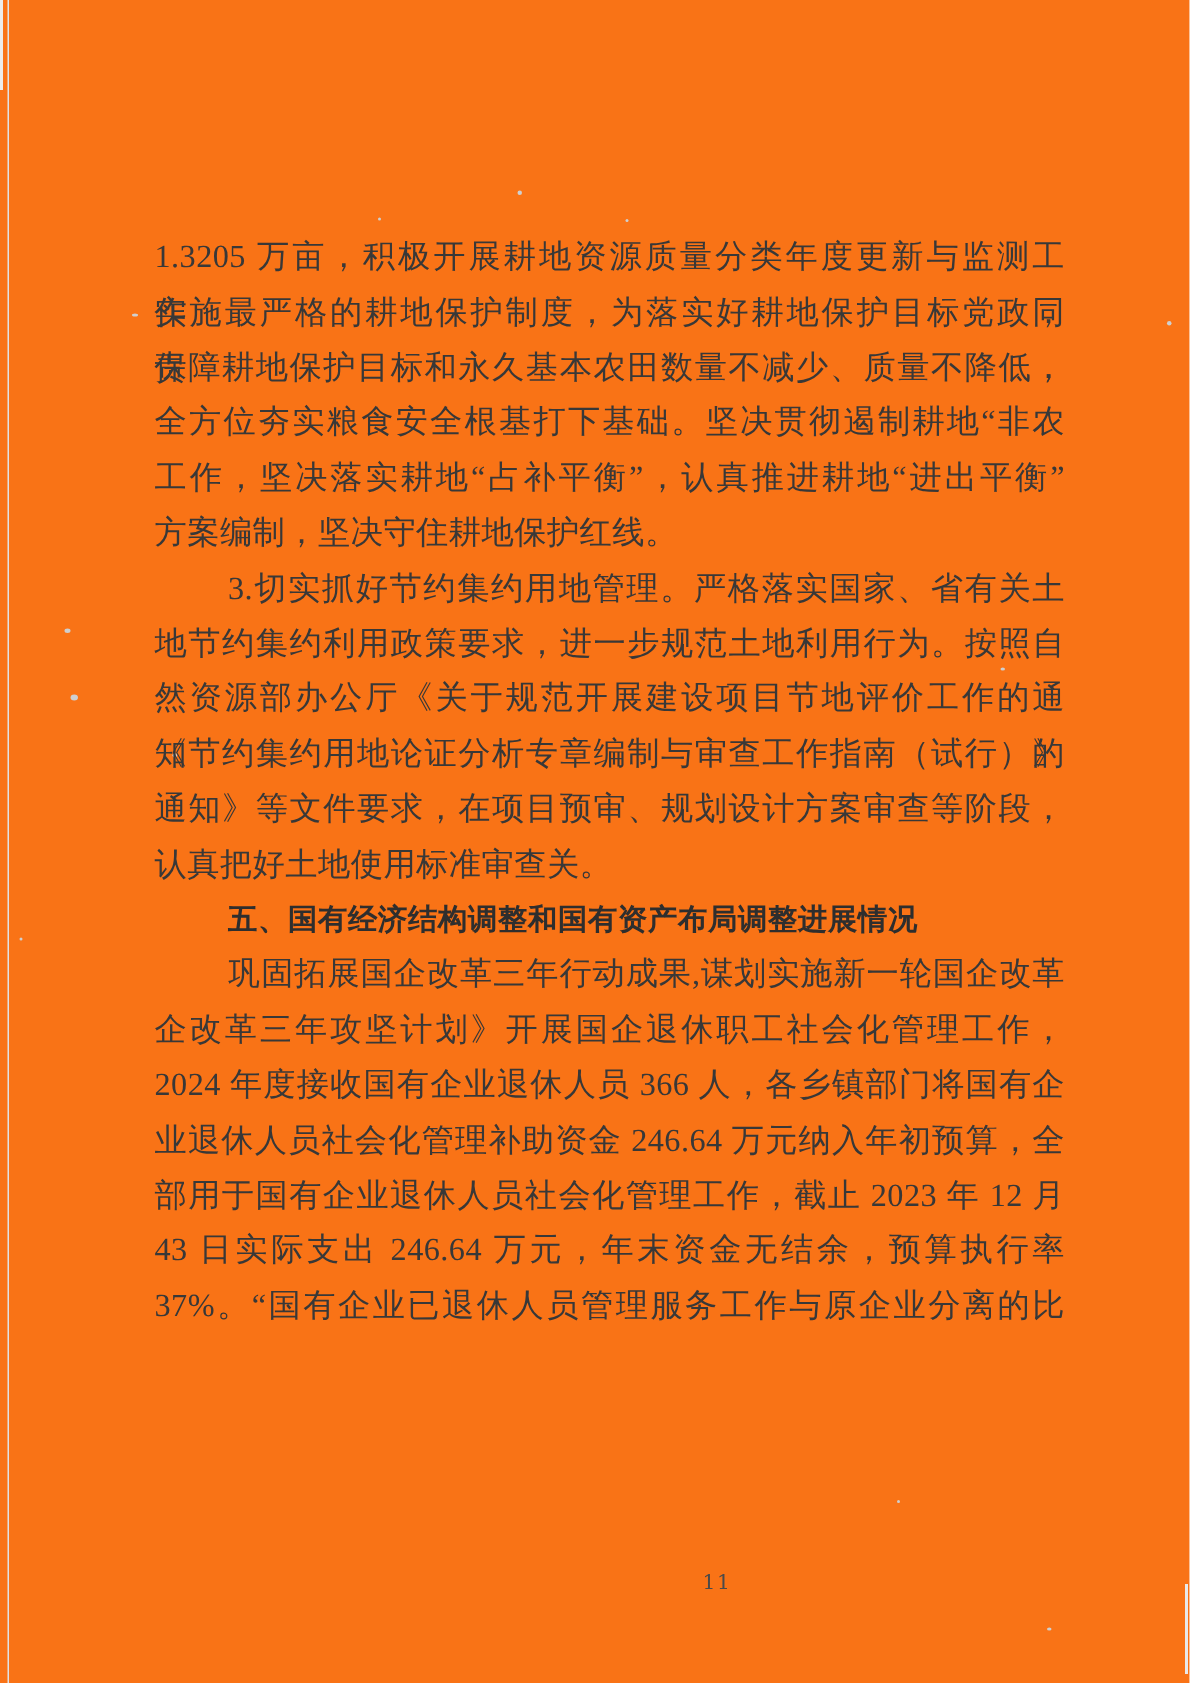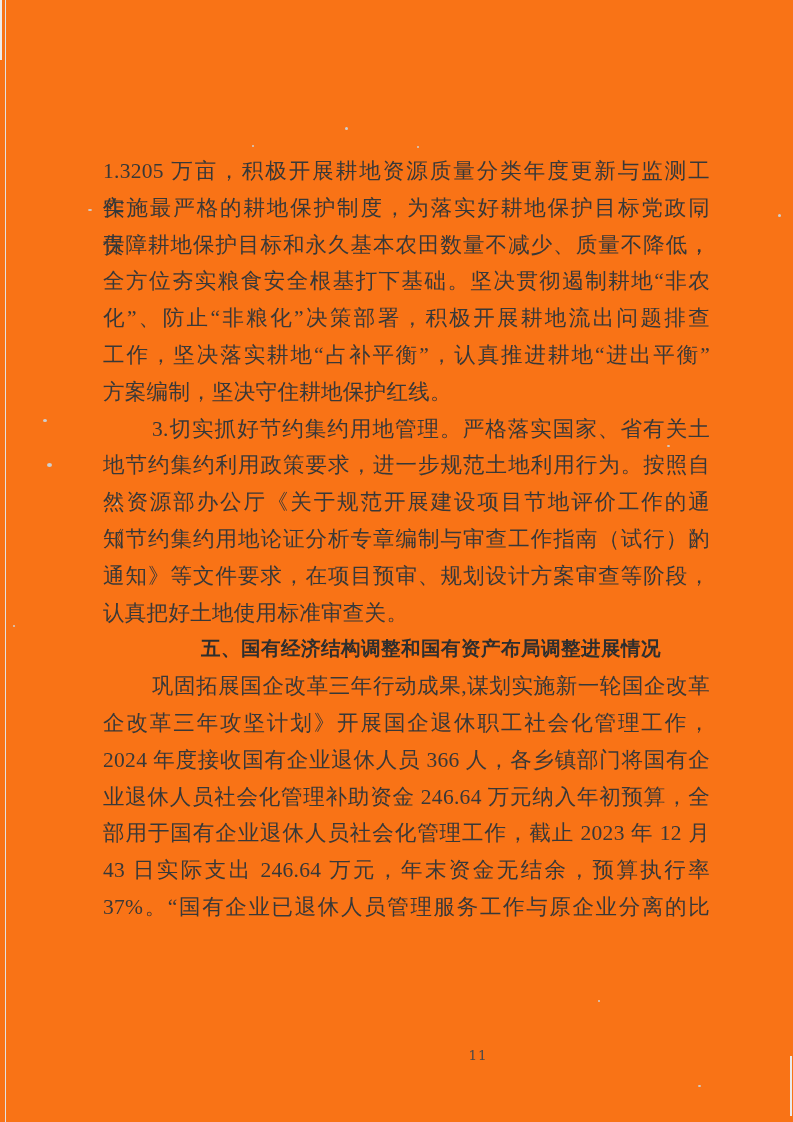--- a/index.html
+++ b/index.html
@@ -59,21 +59,20 @@
   }
   .line.indent {
     text-indent: 49px;
   }
   .line.heading {
     font-family: "DejaVu Sans", "Liberation Sans", sans-serif;
     font-weight: bold;
     font-size: 19.5px;
     letter-spacing: 0.5px;
     color: #2e2e2e;
-    text-align: center;
   }
   .page-number {
     position: absolute;
     left: 422px;
     top: 1047px;
     width: 24px;
     text-align: center;
     font-family: "DejaVu Serif", "Liberation Serif", serif;
     font-size: 13.5px;
     letter-spacing: 1px;
@@ -101,21 +100,20 @@
   <div class="speck" style="left:667px; top:445px; width:3px; height:2px;"></div>
   <div class="speck" style="left:13px;  top:625px; width:2px; height:2px;"></div>
   <div class="speck" style="left:598px; top:1000px; width:2px; height:2px;"></div>
   <div class="speck" style="left:698px; top:1085px; width:3px; height:2px;"></div>
 
   <div class="text-block">
       <div class="line body justify">1.3205 万亩，积极开展耕地资源质量分类年度更新与监测工作，</div>
       <div class="line body justify">实施最严格的耕地保护制度，为落实好耕地保护目标党政同责，</div>
       <div class="line body justify">保障耕地保护目标和永久基本农田数量不减少、质量不降低，</div>
       <div class="line body justify">全方位夯实粮食安全根基打下基础。坚决贯彻遏制耕地“非农</div>
-      <div class="line body justify">化”、防止“非粮化”决策部署，积极开展耕地流出问题排查</div>
       <div class="line body justify">工作，坚决落实耕地“占补平衡”，认真推进耕地“进出平衡”</div>
       <div class="line body">方案编制，坚决守住耕地保护红线。</div>
       <div class="line body indent justify">3.切实抓好节约集约用地管理。严格落实国家、省有关土</div>
       <div class="line body justify">地节约集约利用政策要求，进一步规范土地利用行为。按照自</div>
       <div class="line body justify">然资源部办公厅《关于规范开展建设项目节地评价工作的通知》</div>
       <div class="line body justify">《节约集约用地论证分析专章编制与审查工作指南（试行）的</div>
       <div class="line body justify">通知》等文件要求，在项目预审、规划设计方案审查等阶段，</div>
       <div class="line body">认真把好土地使用标准审查关。</div>
       <div class="line heading indent">五、国有经济结构调整和国有资产布局调整进展情况</div>
       <div class="line body indent justify">巩固拓展国企改革三年行动成果,谋划实施新一轮国企改革</div>

